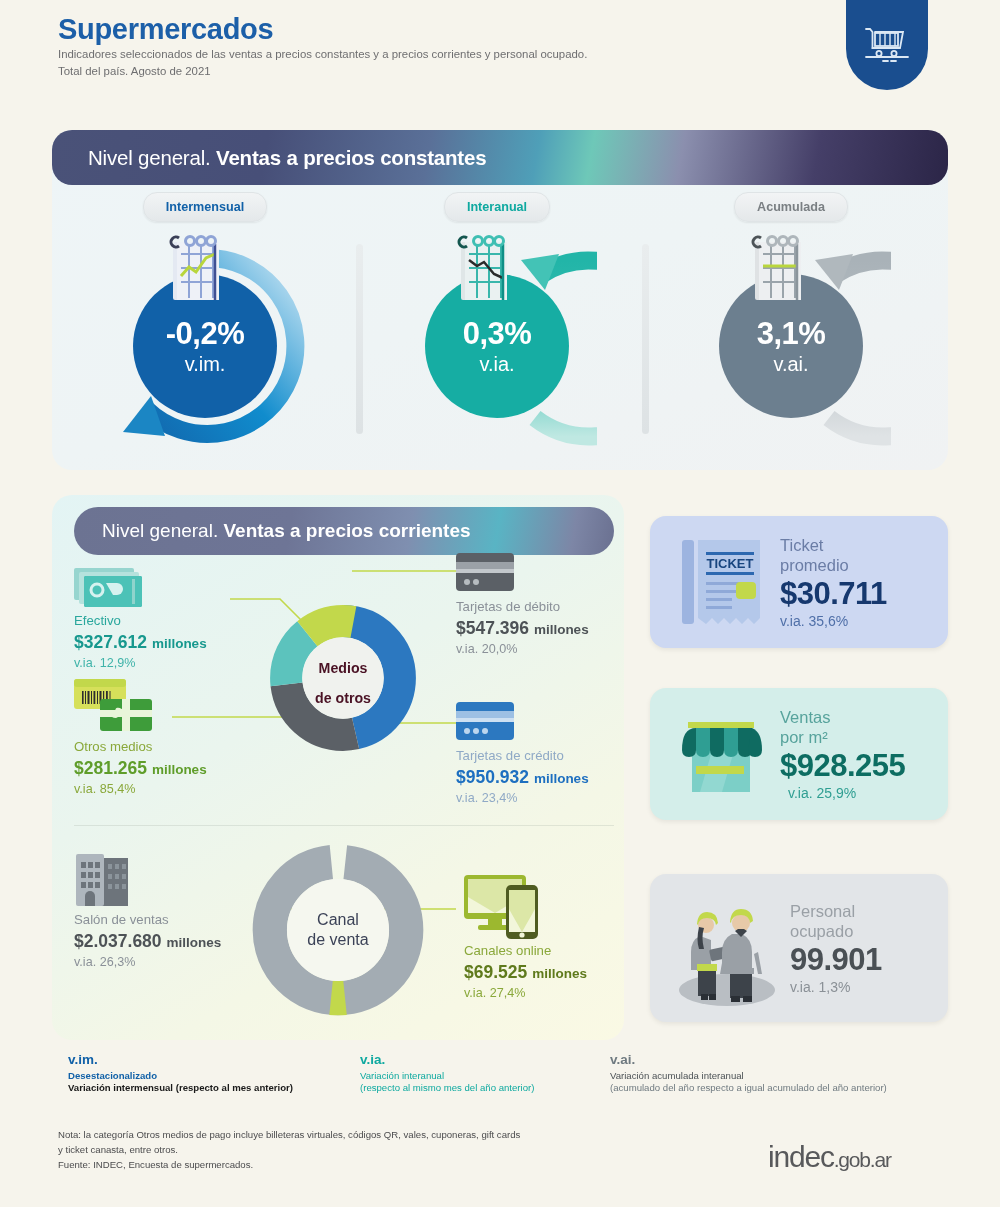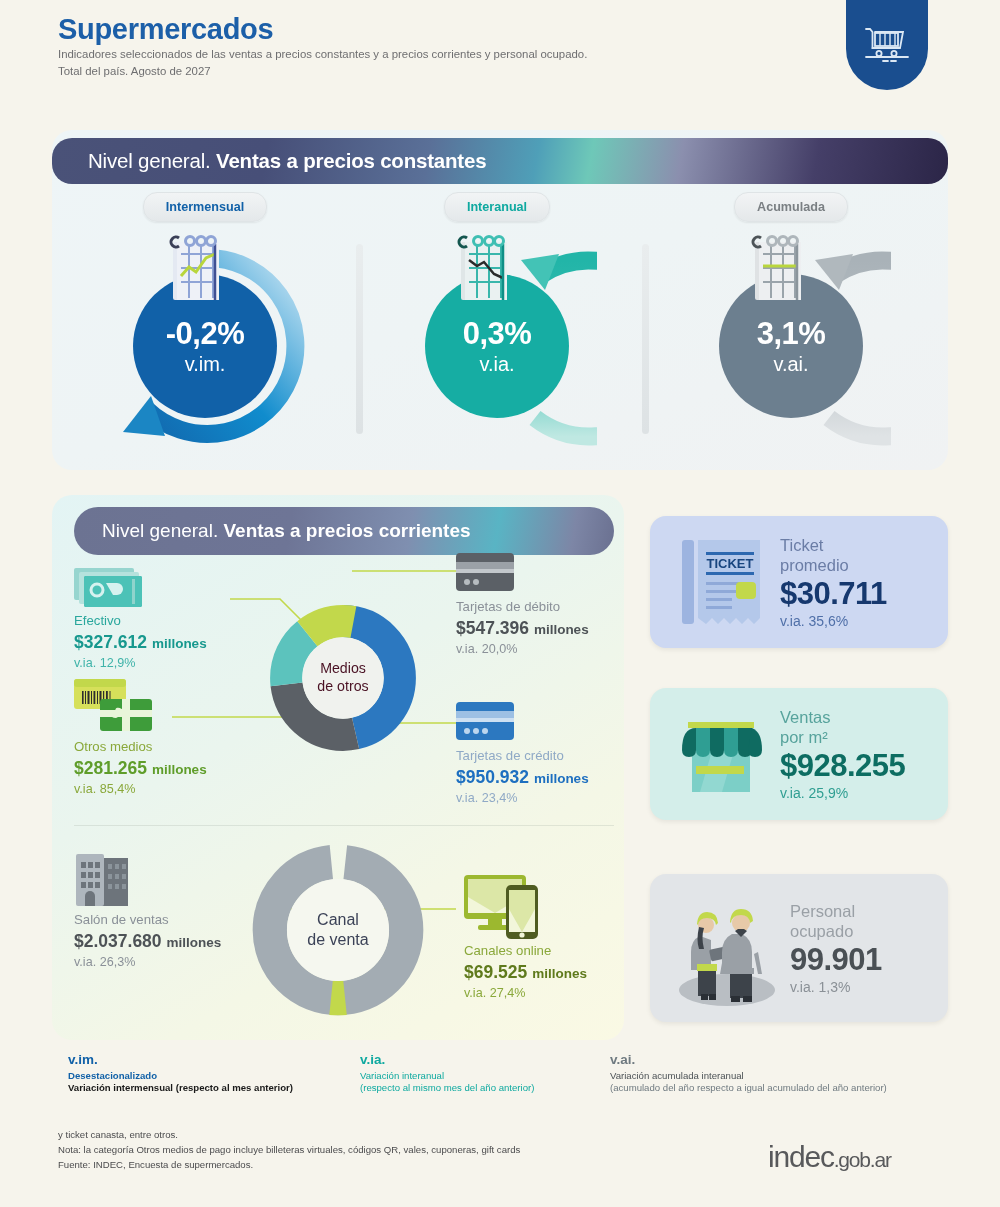--- a/index.html
+++ b/index.html
@@ -29,21 +29,21 @@
   }
 
   
   .panel1 {
     position: absolute; left: 52px; top: 130px;
     width: 896px; height: 340px;
     border-radius: 20px;
     background: linear-gradient(160deg,#eef5f7 0%,#eef4f5 50%,#f0f2f3 100%);
   }
   .panel-head {
-    position: absolute; left: 0; top: 8px; width: 896px; height: 46px;
+    position: absolute; left: 0; top: 0; width: 896px; height: 55px;
     border-radius: 20px;
     background: linear-gradient(100deg,#4a5278 0%,#474f78 24%,#5a7098 42%,#4f9fb8 54%,#6ec8b8 60%,#8b8fae 70%,#453f68 85%,#2b2547 100%);
     display: flex; align-items: center;
   }
   .panel-head .ph-text {
     margin-left: 36px; font-size: 20.5px; color: #ffffff; letter-spacing: -0.2px;
   }
   .panel-head .ph-text b { font-weight: bold; }
 
   .gauges { position: absolute; top: 62px; left: 0; width: 896px; height: 278px; }
@@ -97,21 +97,21 @@
   .mp-amount { font-size: 17.5px; font-weight: bold; margin-top: 2px; }
   .mp-amount .unit { font-size: 13.5px; font-weight: bold; }
   .mp-via { font-size: 12.6px; margin-top: 3px; }
 
   .donut { position: absolute; }
   .donut-center-txt {
     position: absolute; left: 0; top: 0; width: 100%; height: 100%;
     display: flex; flex-direction: column; align-items: center; justify-content: center;
     pointer-events: none;
   }
-  .dc1 { font-size: 14.2px; font-weight: normal; color: #4a1224; line-height: 1.25; text-align: left; }
+  .dc1 { font-size: 14.2px; font-weight: bold; color: #4a1224; line-height: 1.25; text-align: left; margin-top: 12px; }
   .dc2 { font-size: 16px; color: #3b4257; line-height: 1.25; text-align: center; }
 
   
   .card {
     position: absolute; left: 650px; width: 298px;
     border-radius: 16px;
     box-shadow: 0 2px 5px rgba(0,0,0,.07);
     display: flex; align-items: center;
   }
   .card-txt { margin-left: 8px; }
@@ -137,21 +137,21 @@
 </style>
 </head>
 <body>
 
 <div class="page">
 
   <div class="header">
     <div class="title">Supermercados</div>
     <div class="subtitle">
       <div>Indicadores seleccionados de las ventas a precios constantes y a precios corrientes y personal ocupado.</div>
-      <div>Total del país. Agosto de 2027</div>
+      <div>Total del país. Agosto de 2021</div>
     </div>
   </div>
 
   <div class="logo-badge">
     <svg width="48" height="42" viewBox="0 0 48 42">
       <g fill="none" stroke="#dce8f4" stroke-width="1.8" stroke-linecap="round">
         <path d="M3 5 h4 l2.5 3 v16 h22"></path>
         <rect x="12" y="9" width="23" height="13"></rect>
         <path d="M9.5 24 L37 24 L40 8 L12 8"></path>
         <circle cx="16" cy="29.5" r="2.6"></circle>
@@ -490,21 +490,21 @@
       <path d="M22 24 h14 v22 q0 7 -7 7 t-7 -7 z" fill="#2f9e93"></path>
       <path d="M36 24 h14 v22 q0 7 -7 7 t-7 -7 z" fill="#0f6b61"></path>
       <path d="M50 24 h14 v22 q0 7 -7 7 t-7 -7 z" fill="#2f9e93"></path>
       <path d="M64 24 h14 q0 22 -0 22 q0 7 -7 7 t-7 -7 z" fill="#0f6b61"></path>
       <path d="M78 24 q10 4 10 22 q0 7 -7 7 t-7 -7 z" fill="#0f6b61"></path>
     </svg>
     <div class="card-txt">
       <div class="c-name" style="color:#57a39c;">Ventas</div>
       <div class="c-name" style="color:#57a39c;">por m²</div>
       <div class="c-val" style="color:#0d6d62;">$928.255</div>
-      <div class="c-via" style="color:#2f9e92;">v.ia. 25,9%</div>
+      <div class="c-via" style="color:#2f9e92;margin-left:8px;">v.ia. 25,9%</div>
     </div>
   </div>
 
   <div class="card" style="top:874px;height:148px;background:#e2e5e8;">
     <svg style="margin-left:22px;" width="110" height="116" viewBox="0 0 110 116">
       <ellipse cx="55" cy="100" rx="48" ry="16" fill="#b9bec3"></ellipse>
 
       <path d="M28 46 q-9 4 -9 16 l0 18 l20 0 l0 -30 z" fill="#9aa0a6"></path>
       <rect x="26" y="76" width="18" height="30" fill="#3d434a"></rect>
       <path d="M25 74 h20 v7 h-20 z" fill="#c2d84b"></path>
@@ -544,22 +544,22 @@
     <div class="lg-l1" style="color:#0fa9a0;">Variación interanual</div>
     <div class="lg-l2" style="color:#0fa9a0;">(respecto al mismo mes del año anterior)</div>
   </div>
   <div class="legend" style="left:610px;">
     <div class="lg-key" style="color:#6f7a80;">v.ai.</div>
     <div class="lg-l1" style="color:#4c5256;">Variación acumulada interanual</div>
     <div class="lg-l2" style="color:#6f7a80;">(acumulado del año respecto a igual acumulado del año anterior)</div>
   </div>
 
   <div class="note">
+    <div>Nota: la categoría Otros medios de pago incluye billeteras virtuales, códigos QR, vales, cuponeras, gift cards</div>
     <div>y ticket canasta, entre otros.</div>
-    <div>Nota: la categoría Otros medios de pago incluye billeteras virtuales, códigos QR, vales, cuponeras, gift cards</div>
     <div>Fuente: INDEC, Encuesta de supermercados.</div>
   </div>
 
   <div class="indec-logo">
     <span>indec</span><span class="sm">.gob.ar</span>
   </div>
 
 </div>
 
 </body></html>

